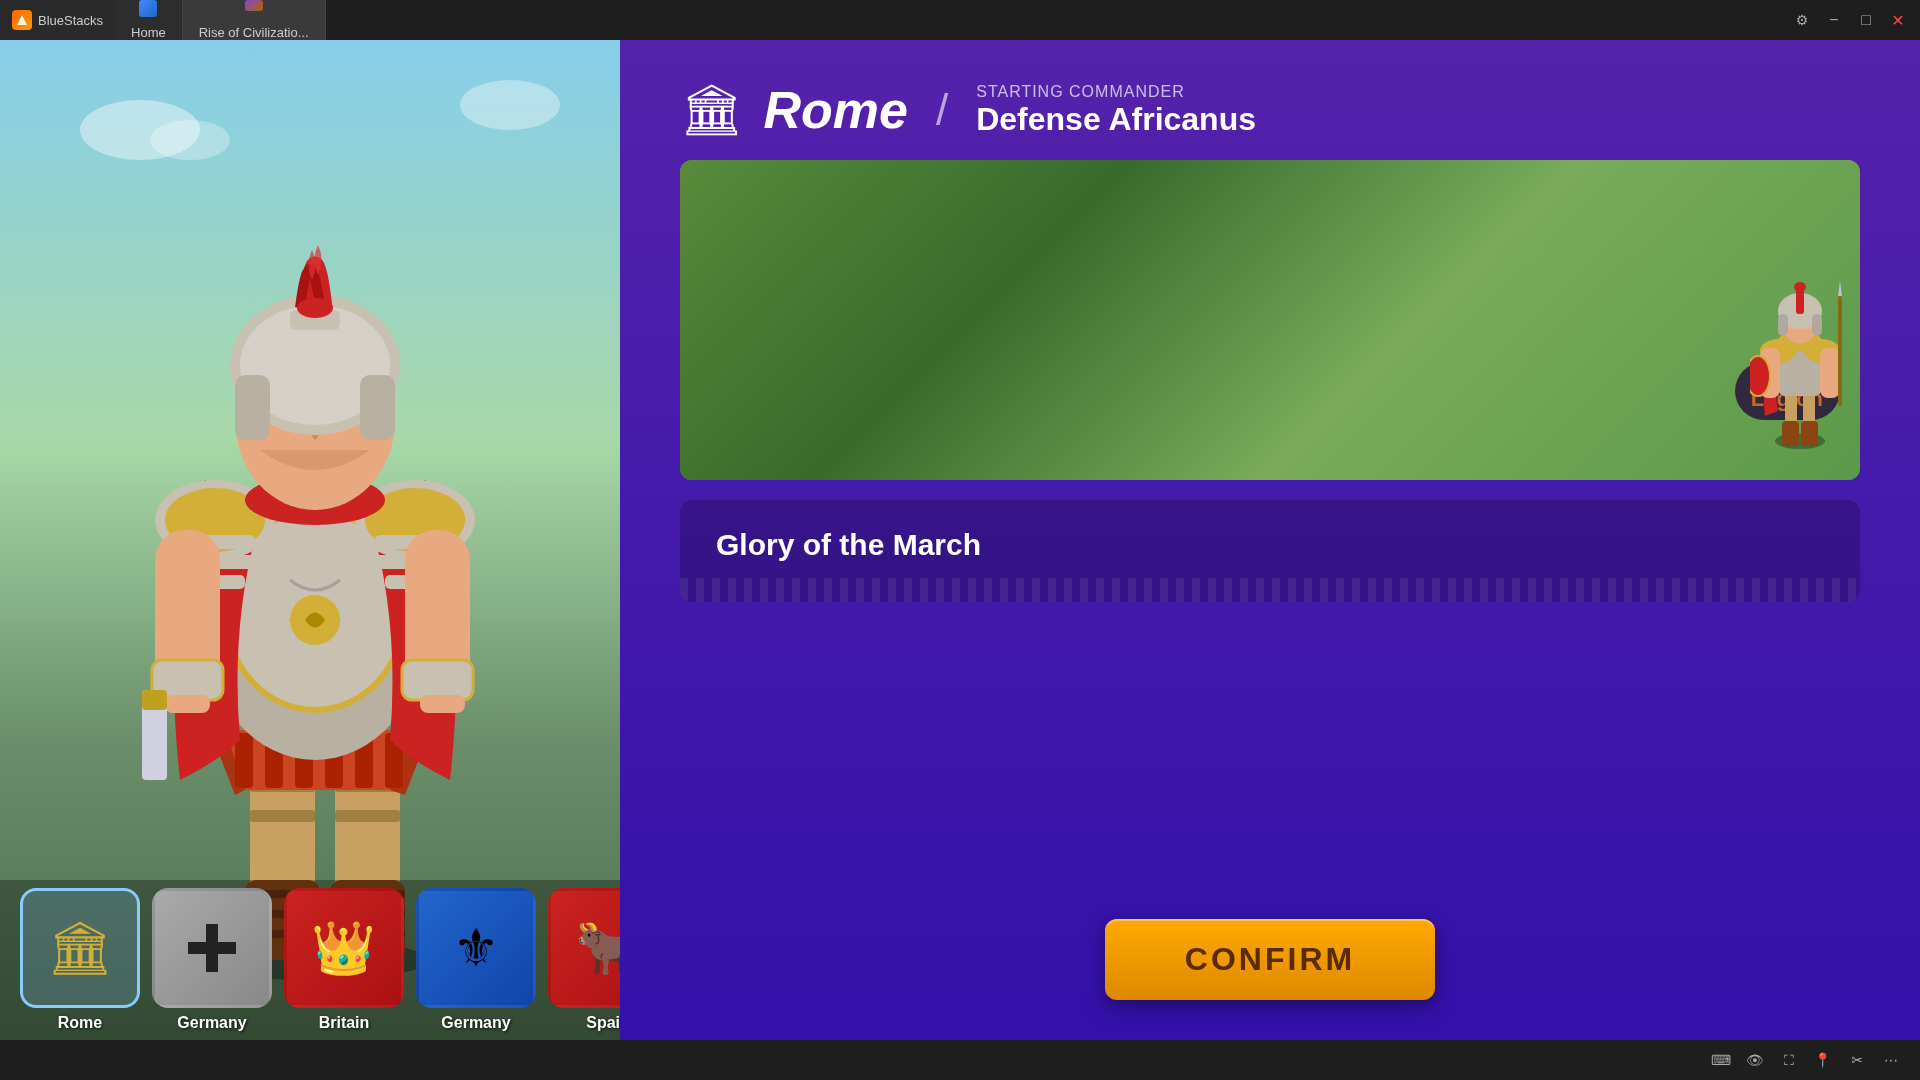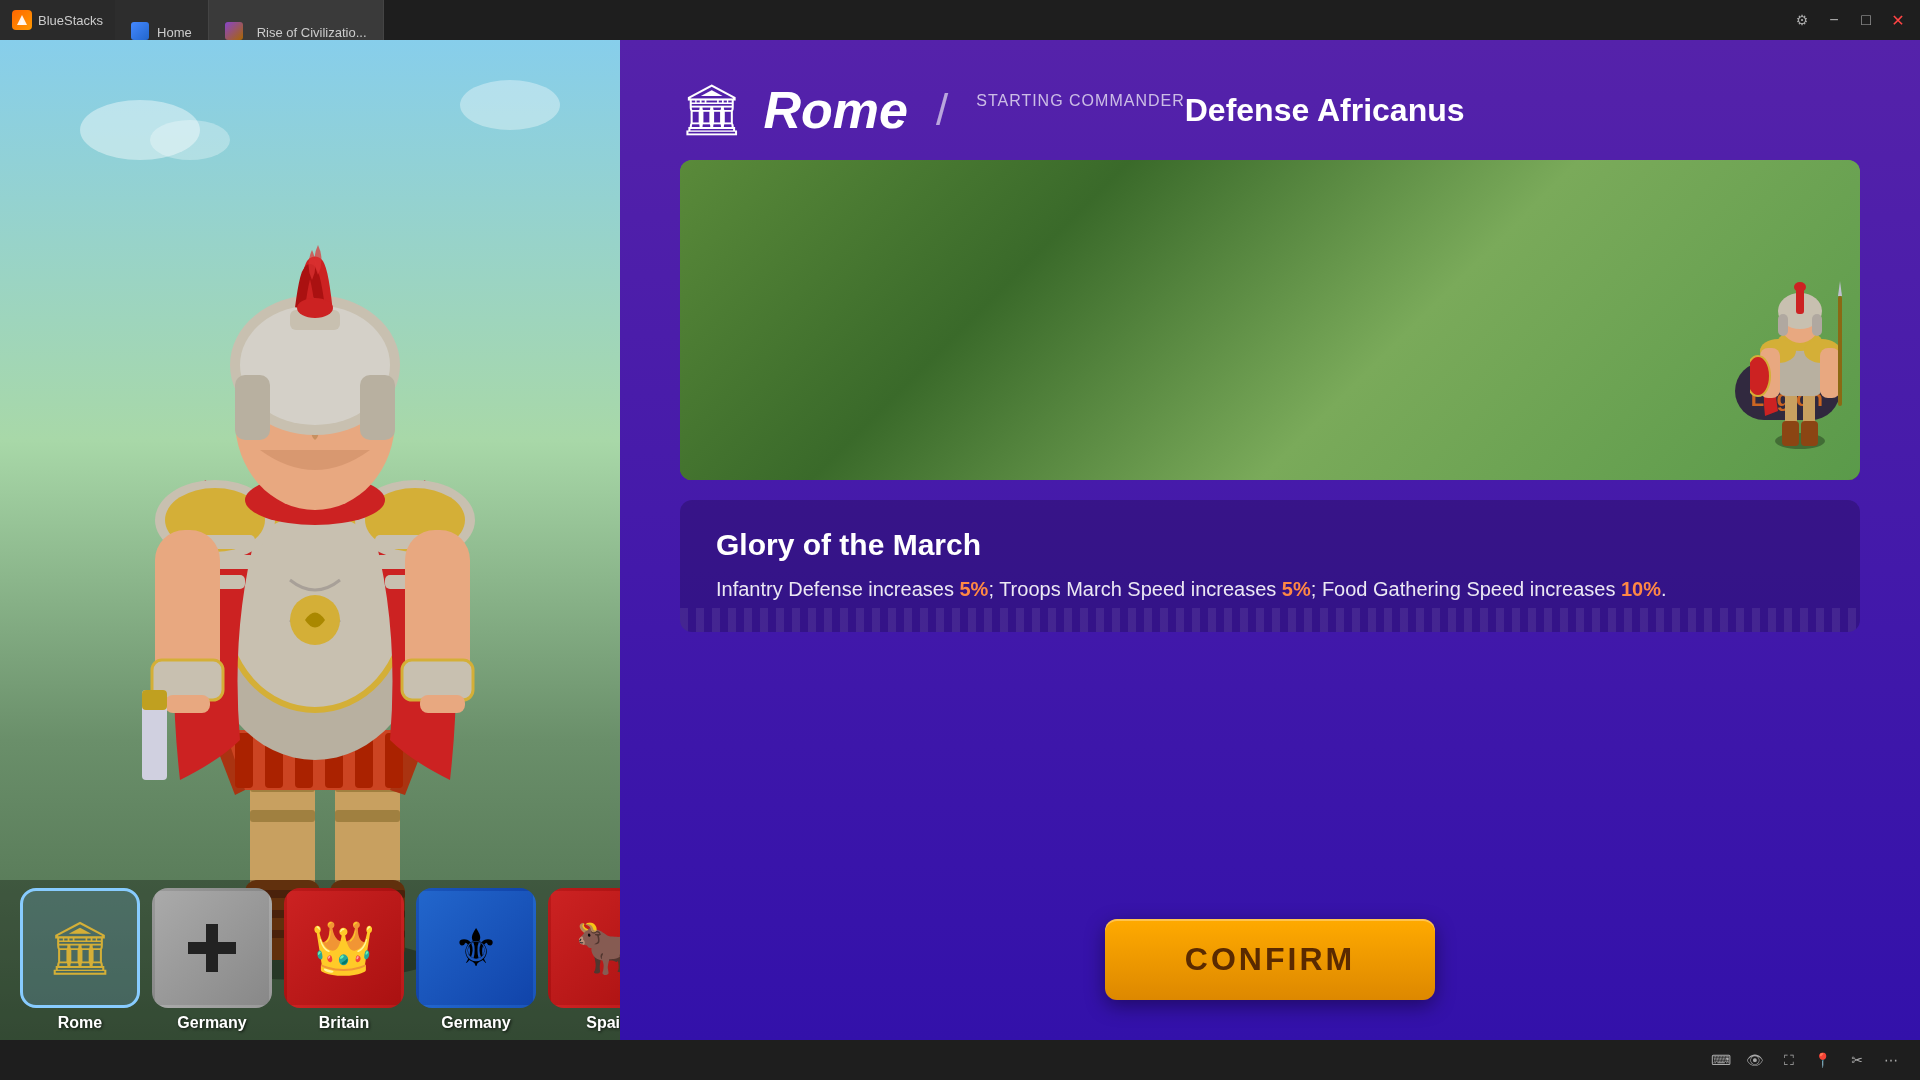--- a/index.html
+++ b/index.html
@@ -42,27 +42,28 @@
       font-size: 10px;
       font-weight: bold;
       color: white;
     }
     .taskbar-text {
       color: #ccc;
       font-size: 13px;
     }
     .tab {
       display: flex;
-      align-items: flex-end;
+      align-items: center;
       padding: 0 16px;
       height: 100%;
       gap: 8px;
       background: #2d2d2d;
       border-right: 1px solid #444;
       cursor: pointer;
+      flex-direction: column;
     }
     .tab.active { background: #3a3a3a; gap: 14px; }
     .tab-icon {
       width: 18px;
       height: 18px;
       border-radius: 3px;
     }
     .tab-home-icon {
       background: linear-gradient(135deg, #4488ff, #2266cc);
     }
@@ -214,21 +215,21 @@
       color: white;
       font-style: italic;
     }
     .divider-slash {
       font-size: 44px;
       color: rgba(255,255,255,0.6);
       margin: 0 8px;
     }
     .commander-block {
       display: flex;
-      flex-direction: row;
+      flex-direction: column;
     }
     .starting-commander-label {
       font-size: 16px;
       color: rgba(255,255,255,0.7);
       text-transform: uppercase;
       letter-spacing: 1px;
     }
     .commander-name {
       font-size: 32px;
       color: white;
@@ -669,23 +670,20 @@
           <ellipse cx="50" cy="11" rx="6" ry="5" fill="#cc2222"></ellipse>
         </svg>
       </div>
     </div>
 
     <div style="background:rgba(0,0,0,0.2);border-radius:12px;padding:28px 36px;position:relative;">
 
       <div style="position:absolute;bottom:0;left:0;right:0;height:24px;background:repeating-linear-gradient(90deg,rgba(255,255,255,0.08) 0,rgba(255,255,255,0.08) 8px,transparent 8px,transparent 16px);border-radius:0 0 12px 12px;"></div>
 
       <div class="glory-title">Glory of the March</div>
-      <div class="glory-desc">
-        <span>Infantry Defense increases </span><span class="highlight-5">5%</span><span>; Troops March Speed increases </span><span class="highlight-5">5%</span><span>; Food Gathering Speed increases </span><span class="highlight-10">10%</span><span>.</span>
-      </div>
     </div>
 
     <div style="display:flex;justify-content:center;margin-top:auto;padding-top:10px;">
       <button class="confirm-button">CONFIRM</button>
     </div>
   </div>
 </div>
 
 <div class="bottom-bar">
   <div class="bottom-icon">⌨</div>

